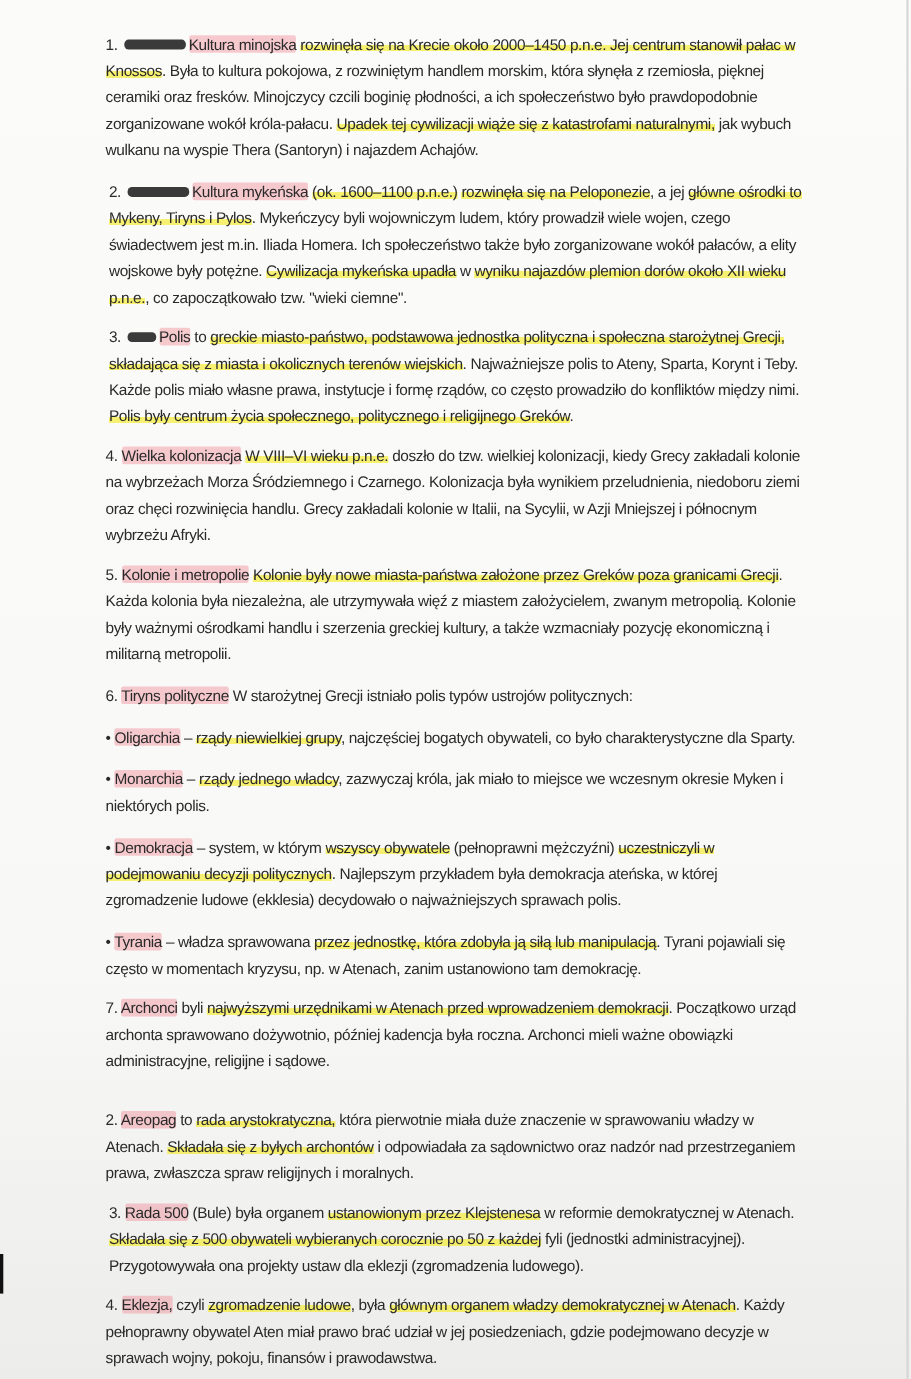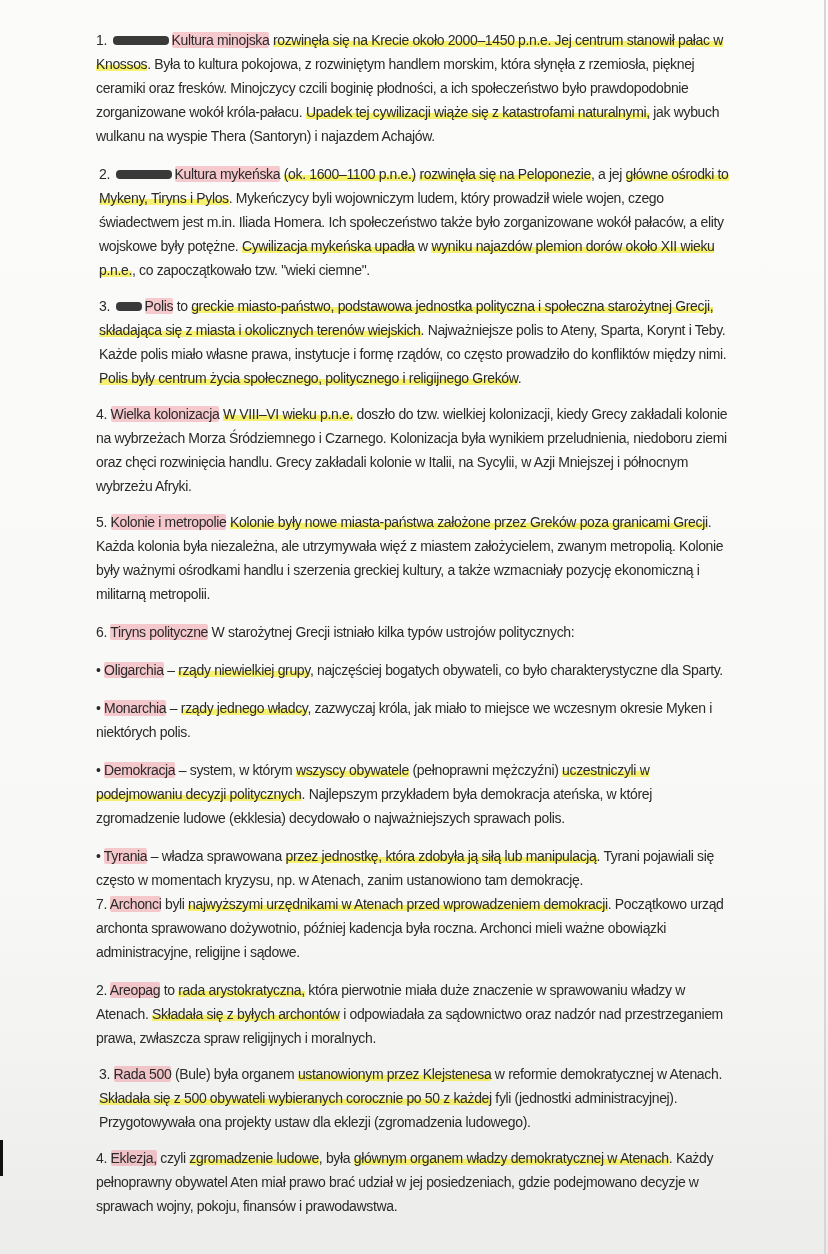--- a/index.html
+++ b/index.html
@@ -43,23 +43,23 @@
 
 <div class="page">
   <div class="edge-right"></div>
   <div class="edge-left-mark"></div>
   <div class="content" id="content">
       <p class="para" style="margin-bottom: 14px;"><span class="num">1. </span><span class="scribble"></span><span class="hl-pink">Kultura minojska</span><span> </span><span class="hl-yellow">rozwinęła się na Krecie około 2000–1450 p.n.e. Jej centrum stanowił pałac w Knossos</span><span>. Była to kultura pokojowa, z rozwiniętym handlem morskim, która słynęła z rzemiosła, pięknej ceramiki oraz fresków. Minojczycy czcili boginię płodności, a ich społeczeństwo było prawdopodobnie zorganizowane wokół króla-pałacu. </span><span class="hl-yellow">Upadek tej cywilizacji wiąże się z katastrofami naturalnymi,</span><span> jak wybuch wulkanu na wyspie Thera (Santoryn) i najazdem Achajów.</span></p>
       <p class="para" style="margin-bottom: 12px; padding-left: 3px;"><span class="num">2. </span><span class="scribble"></span><span class="hl-pink">Kultura mykeńska</span><span> </span><span class="hl-yellow">(ok. 1600–1100 p.n.e.)</span><span> </span><span class="hl-yellow">rozwinęła się na Peloponezie</span><span>, a jej </span><span class="hl-yellow">główne ośrodki to Mykeny, Tiryns i Pylos</span><span>. Mykeńczycy byli wojowniczym ludem, który prowadził wiele wojen, czego świadectwem jest m.in. Iliada Homera. Ich społeczeństwo także było zorganizowane wokół pałaców, a elity wojskowe były potężne. </span><span class="hl-yellow">Cywilizacja mykeńska upadła</span><span> w </span><span class="hl-yellow">wyniku najazdów plemion dorów około XII wieku p.n.e.</span><span>, co zapoczątkowało tzw. "wieki ciemne".</span></p>
       <p class="para" style="margin-bottom: 12px; padding-left: 3px;"><span class="num">3. </span><span class="scribble short"></span><span class="hl-pink">Polis</span><span> to </span><span class="hl-yellow">greckie miasto-państwo, podstawowa jednostka polityczna i społeczna starożytnej Grecji, składająca się z miasta i okolicznych terenów wiejskich</span><span>. Najważniejsze polis to Ateny, Sparta, Korynt i Teby. Każde polis miało własne prawa, instytucje i formę rządów, co często prowadziło do konfliktów między nimi. </span><span class="hl-yellow">Polis były centrum życia społecznego, politycznego i religijnego Greków</span><span>.</span></p>
       <p class="para" style="margin-bottom: 12px;"><span class="num">4. </span><span class="hl-pink">Wielka kolonizacja</span><span> </span><span class="hl-yellow">W VIII–VI wieku p.n.e.</span><span> doszło do tzw. wielkiej kolonizacji, kiedy Grecy zakładali kolonie na wybrzeżach Morza Śródziemnego i Czarnego. Kolonizacja była wynikiem przeludnienia, niedoboru ziemi oraz chęci rozwinięcia handlu. Grecy zakładali kolonie w Italii, na Sycylii, w Azji Mniejszej i północnym wybrzeżu Afryki.</span></p>
       <p class="para" style="margin-bottom: 14px;"><span class="num">5. </span><span class="hl-pink">Kolonie i metropolie</span><span> </span><span class="hl-yellow">Kolonie były nowe miasta-państwa założone przez Greków poza granicami Grecji</span><span>. Każda kolonia była niezależna, ale utrzymywała więź z miastem założycielem, zwanym metropolią. Kolonie były ważnymi ośrodkami handlu i szerzenia greckiej kultury, a także wzmacniały pozycję ekonomiczną i militarną metropolii.</span></p>
-      <p class="para" style="margin-bottom: 14px;"><span class="num">6. </span><span class="hl-pink">Tiryns polityczne</span><span> W starożytnej Grecji istniało kilka typów ustrojów politycznych:</span></p>
+      <p class="para" style="margin-bottom: 14px;"><span class="num">6. </span><span class="hl-pink">Tiryns polityczne</span><span> W starożytnej Grecji istniało polis typów ustrojów politycznych:</span></p>
       <p class="para" style="margin-bottom: 14px;"><span class="num">• </span><span class="hl-pink">Oligarchia</span><span> – </span><span class="hl-yellow">rządy niewielkiej grupy</span><span>, najczęściej bogatych obywateli, co było charakterystyczne dla Sparty.</span></p>
       <p class="para" style="margin-bottom: 14px;"><span class="num">• </span><span class="hl-pink">Monarchia</span><span> – </span><span class="hl-yellow">rządy jednego władcy</span><span>, zazwyczaj króla, jak miało to miejsce we wczesnym okresie Myken i niektórych polis.</span></p>
       <p class="para" style="margin-bottom: 14px;"><span class="num">• </span><span class="hl-pink">Demokracja</span><span> – system, w którym </span><span class="hl-yellow">wszyscy obywatele</span><span> (pełnoprawni mężczyźni) </span><span class="hl-yellow">uczestniczyli w podejmowaniu decyzji politycznych</span><span>. Najlepszym przykładem była demokracja ateńska, w której zgromadzenie ludowe (ekklesia) decydowało o najważniejszych sprawach polis.</span></p>
-      <p class="para" style="margin-bottom: 0;"><span class="num">• </span><span class="hl-pink">Tyrania</span><span> – władza sprawowana </span><span class="hl-yellow">przez jednostkę, która zdobyła ją siłą lub manipulacją</span><span>. Tyrani pojawiali się często w momentach kryzysu, np. w Atenach, zanim ustanowiono tam demokrację.</span></p>
-      <p class="para" style="margin-bottom: 14px;"><span class="num">7. </span><span class="hl-pink">Archonci</span><span> byli </span><span class="hl-yellow">najwyższymi urzędnikami w Atenach przed wprowadzeniem demokracji</span><span>. Początkowo urząd archonta sprawowano dożywotnio, później kadencja była roczna. Archonci mieli ważne obowiązki administracyjne, religijne i sądowe.</span></p>
+      <p class="para" style="margin-bottom: 12px;"><span class="num">• </span><span class="hl-pink">Tyrania</span><span> – władza sprawowana </span><span class="hl-yellow">przez jednostkę, która zdobyła ją siłą lub manipulacją</span><span>. Tyrani pojawiali się często w momentach kryzysu, np. w Atenach, zanim ustanowiono tam demokrację.</span></p>
+      <p class="para" style="margin-bottom: 30px;"><span class="num">7. </span><span class="hl-pink">Archonci</span><span> byli </span><span class="hl-yellow">najwyższymi urzędnikami w Atenach przed wprowadzeniem demokracji</span><span>. Początkowo urząd archonta sprawowano dożywotnio, później kadencja była roczna. Archonci mieli ważne obowiązki administracyjne, religijne i sądowe.</span></p>
       <p class="para" style="margin-bottom: 12px;"><span class="num">2. </span><span class="hl-pink">Areopag</span><span> to </span><span class="hl-yellow">rada arystokratyczna,</span><span> która pierwotnie miała duże znaczenie w sprawowaniu władzy w Atenach. </span><span class="hl-yellow">Składała się z byłych archontów</span><span> i odpowiadała za sądownictwo oraz nadzór nad przestrzeganiem prawa, zwłaszcza spraw religijnych i moralnych.</span></p>
       <p class="para" style="margin-bottom: 12px; padding-left: 3px;"><span class="num">3. </span><span class="hl-pink">Rada 500</span><span> (Bule) była organem </span><span class="hl-yellow">ustanowionym przez Klejstenesa</span><span> w reformie demokratycznej w Atenach. </span><span class="hl-yellow">Składała się z 500 obywateli wybieranych corocznie po 50 z każdej</span><span> fyli (jednostki administracyjnej). Przygotowywała ona projekty ustaw dla eklezji (zgromadzenia ludowego).</span></p>
       <p class="para" style="margin-bottom: 12px;"><span class="num">4. </span><span class="hl-pink">Eklezja,</span><span> czyli </span><span class="hl-yellow">zgromadzenie ludowe</span><span>, była </span><span class="hl-yellow">głównym organem władzy demokratycznej w Atenach</span><span>. Każdy pełnoprawny obywatel Aten miał prawo brać udział w jej posiedzeniach, gdzie podejmowano decyzje w sprawach wojny, pokoju, finansów i prawodawstwa.</span></p>
     </div>
 </div>
 
 </body></html>

